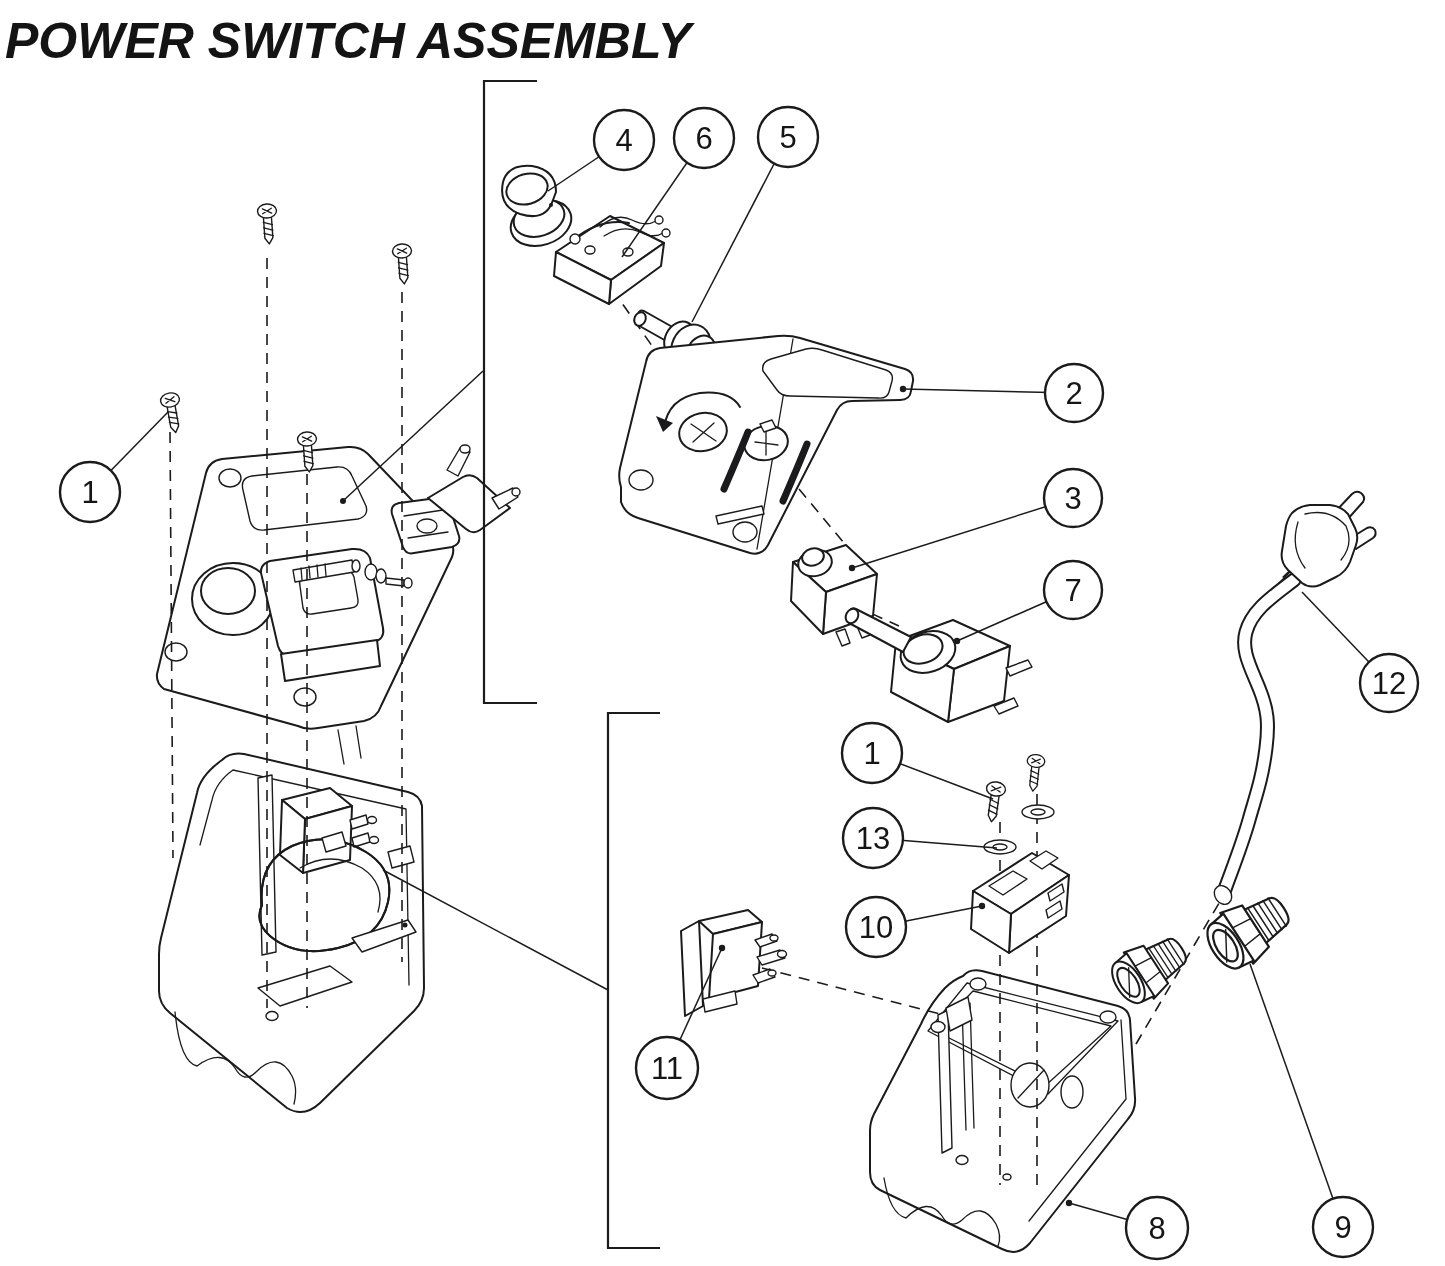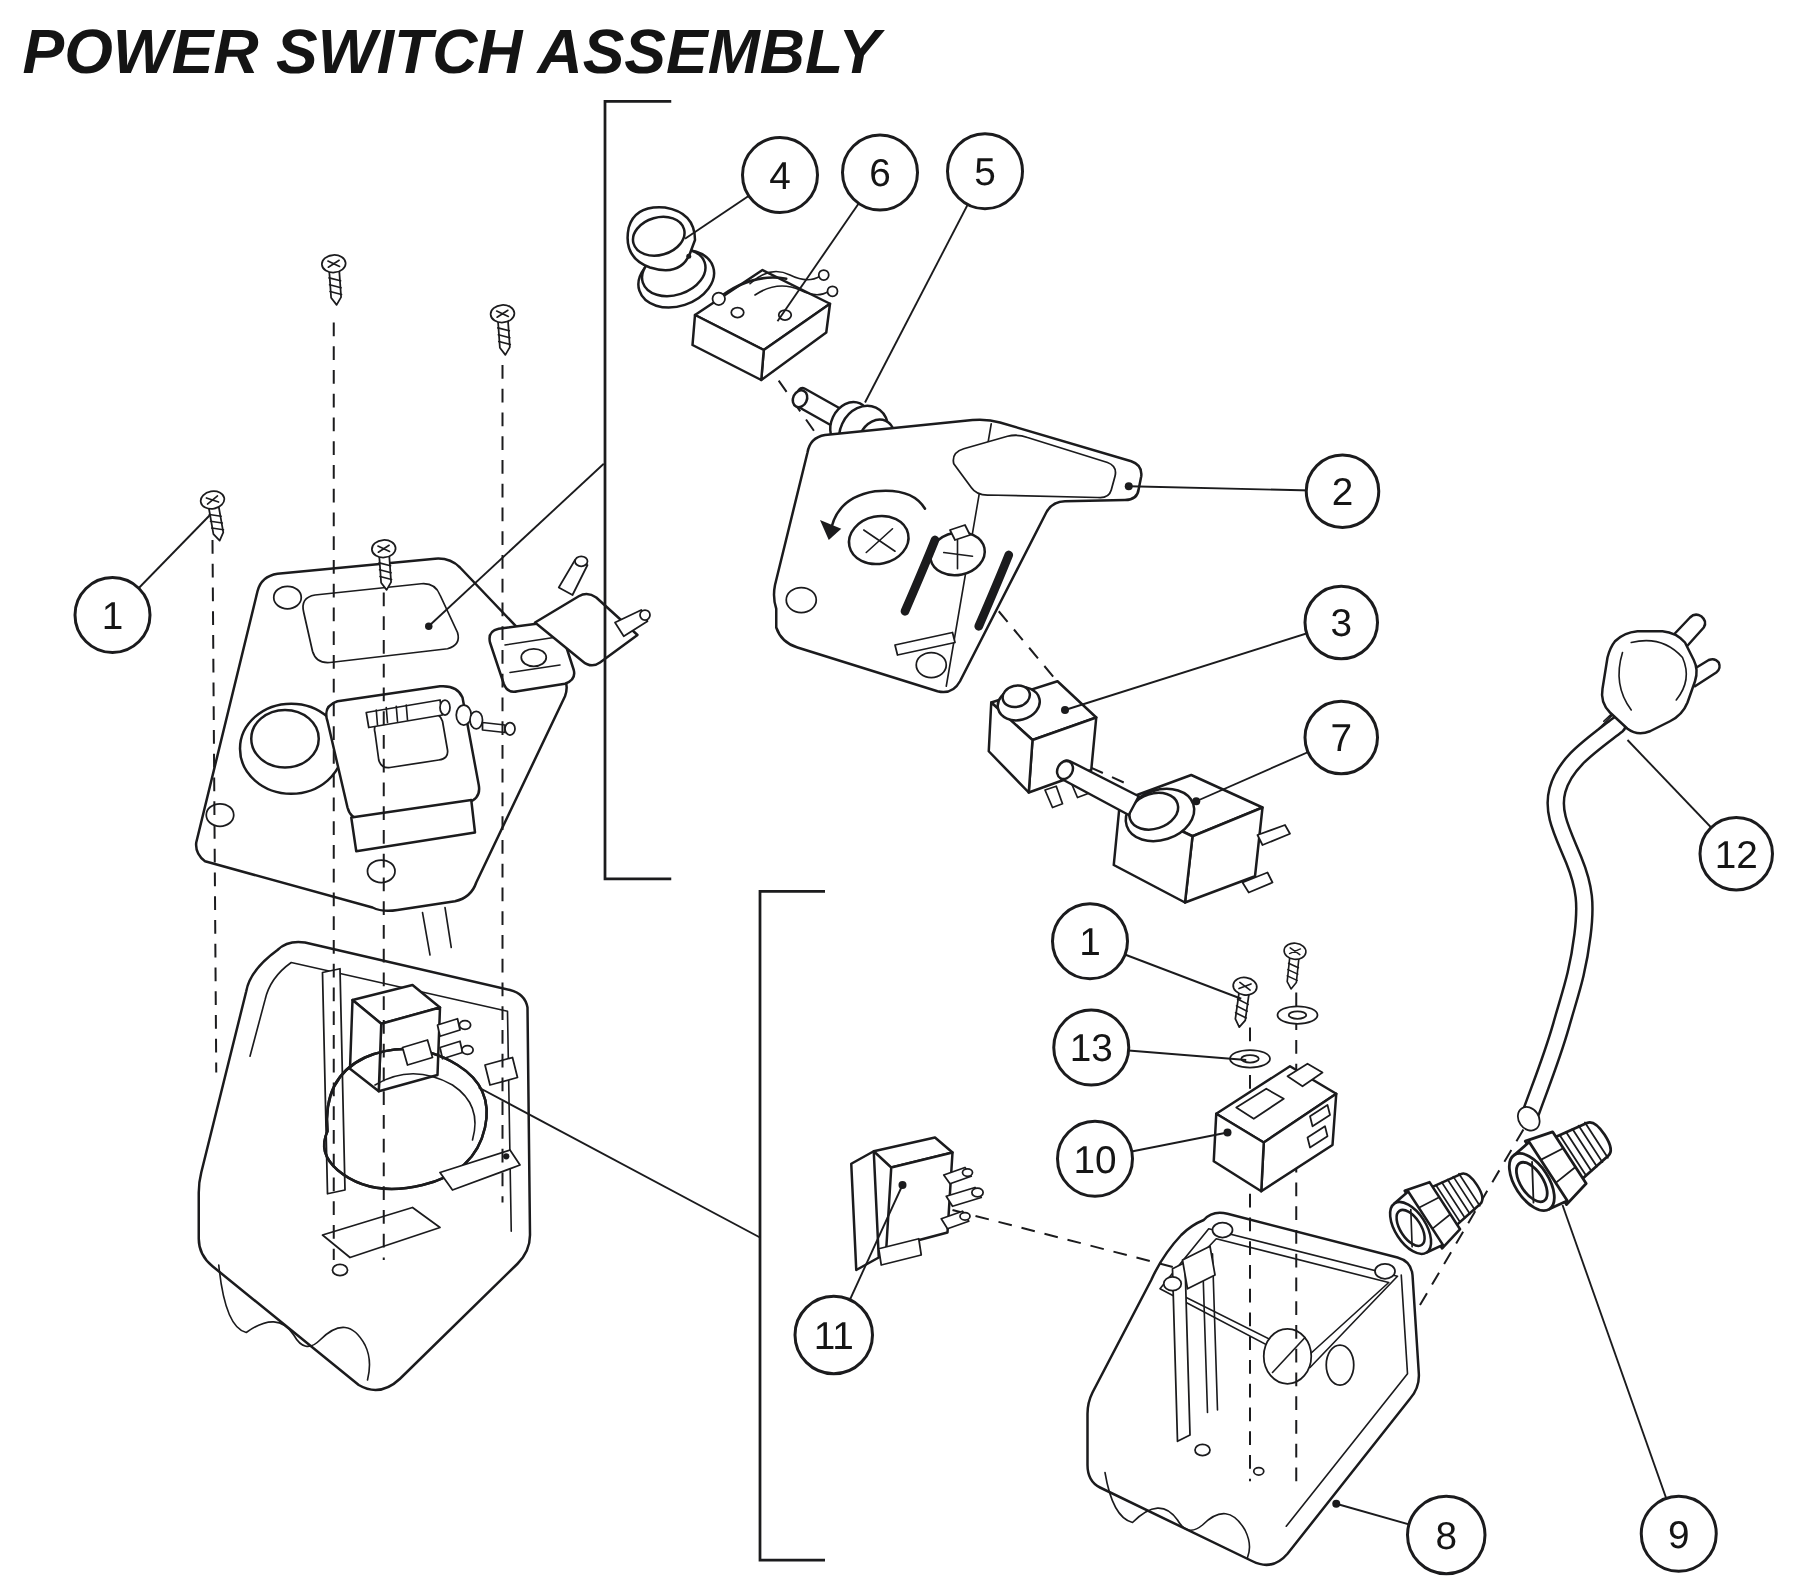--- a/index.html
+++ b/index.html
@@ -1,19 +1,19 @@
 <!DOCTYPE html>
 <html style="--ink: #1b1b1d;"><head>
 <meta charset="utf-8">
 <style>
   :root { --ink: #1b1b1d; }
   html,body { margin:0; padding:0; background:#ffffff; }
   #stage { position:relative; width:1445px; height:1266px; background:#fff; overflow:hidden;
            font-family:"Liberation Sans", sans-serif; }
-  #diagram-title { position:absolute; left:18px; top:12px; margin:0;
+  #diagram-title { position:absolute; left:5px; top:12px; margin:0;
     font-family:"Liberation Sans", sans-serif; font-style:italic; font-weight:bold;
     font-size:50px; letter-spacing:0px; color:#141414; white-space:nowrap; }
   svg { position:absolute; left:0; top:0; }
   .fw  { fill:#fff; stroke:var(--ink); stroke-width:2; stroke-linejoin:round; }
   .fw1 { fill:#fff; stroke:var(--ink); stroke-width:1.4; stroke-linejoin:round; }
   .ln  { fill:none; stroke:var(--ink); stroke-width:2; stroke-linecap:round; stroke-linejoin:round; }
   .ln1 { fill:none; stroke:var(--ink); stroke-width:1.3; stroke-linecap:round; stroke-linejoin:round; }
   .slot{ fill:none; stroke:var(--ink); stroke-width:7; stroke-linecap:round; }
   .dash{ fill:none; stroke:var(--ink); stroke-width:1.6; stroke-dasharray:11 8; }
   .brk { fill:none; stroke:var(--ink); stroke-width:2.2; }

